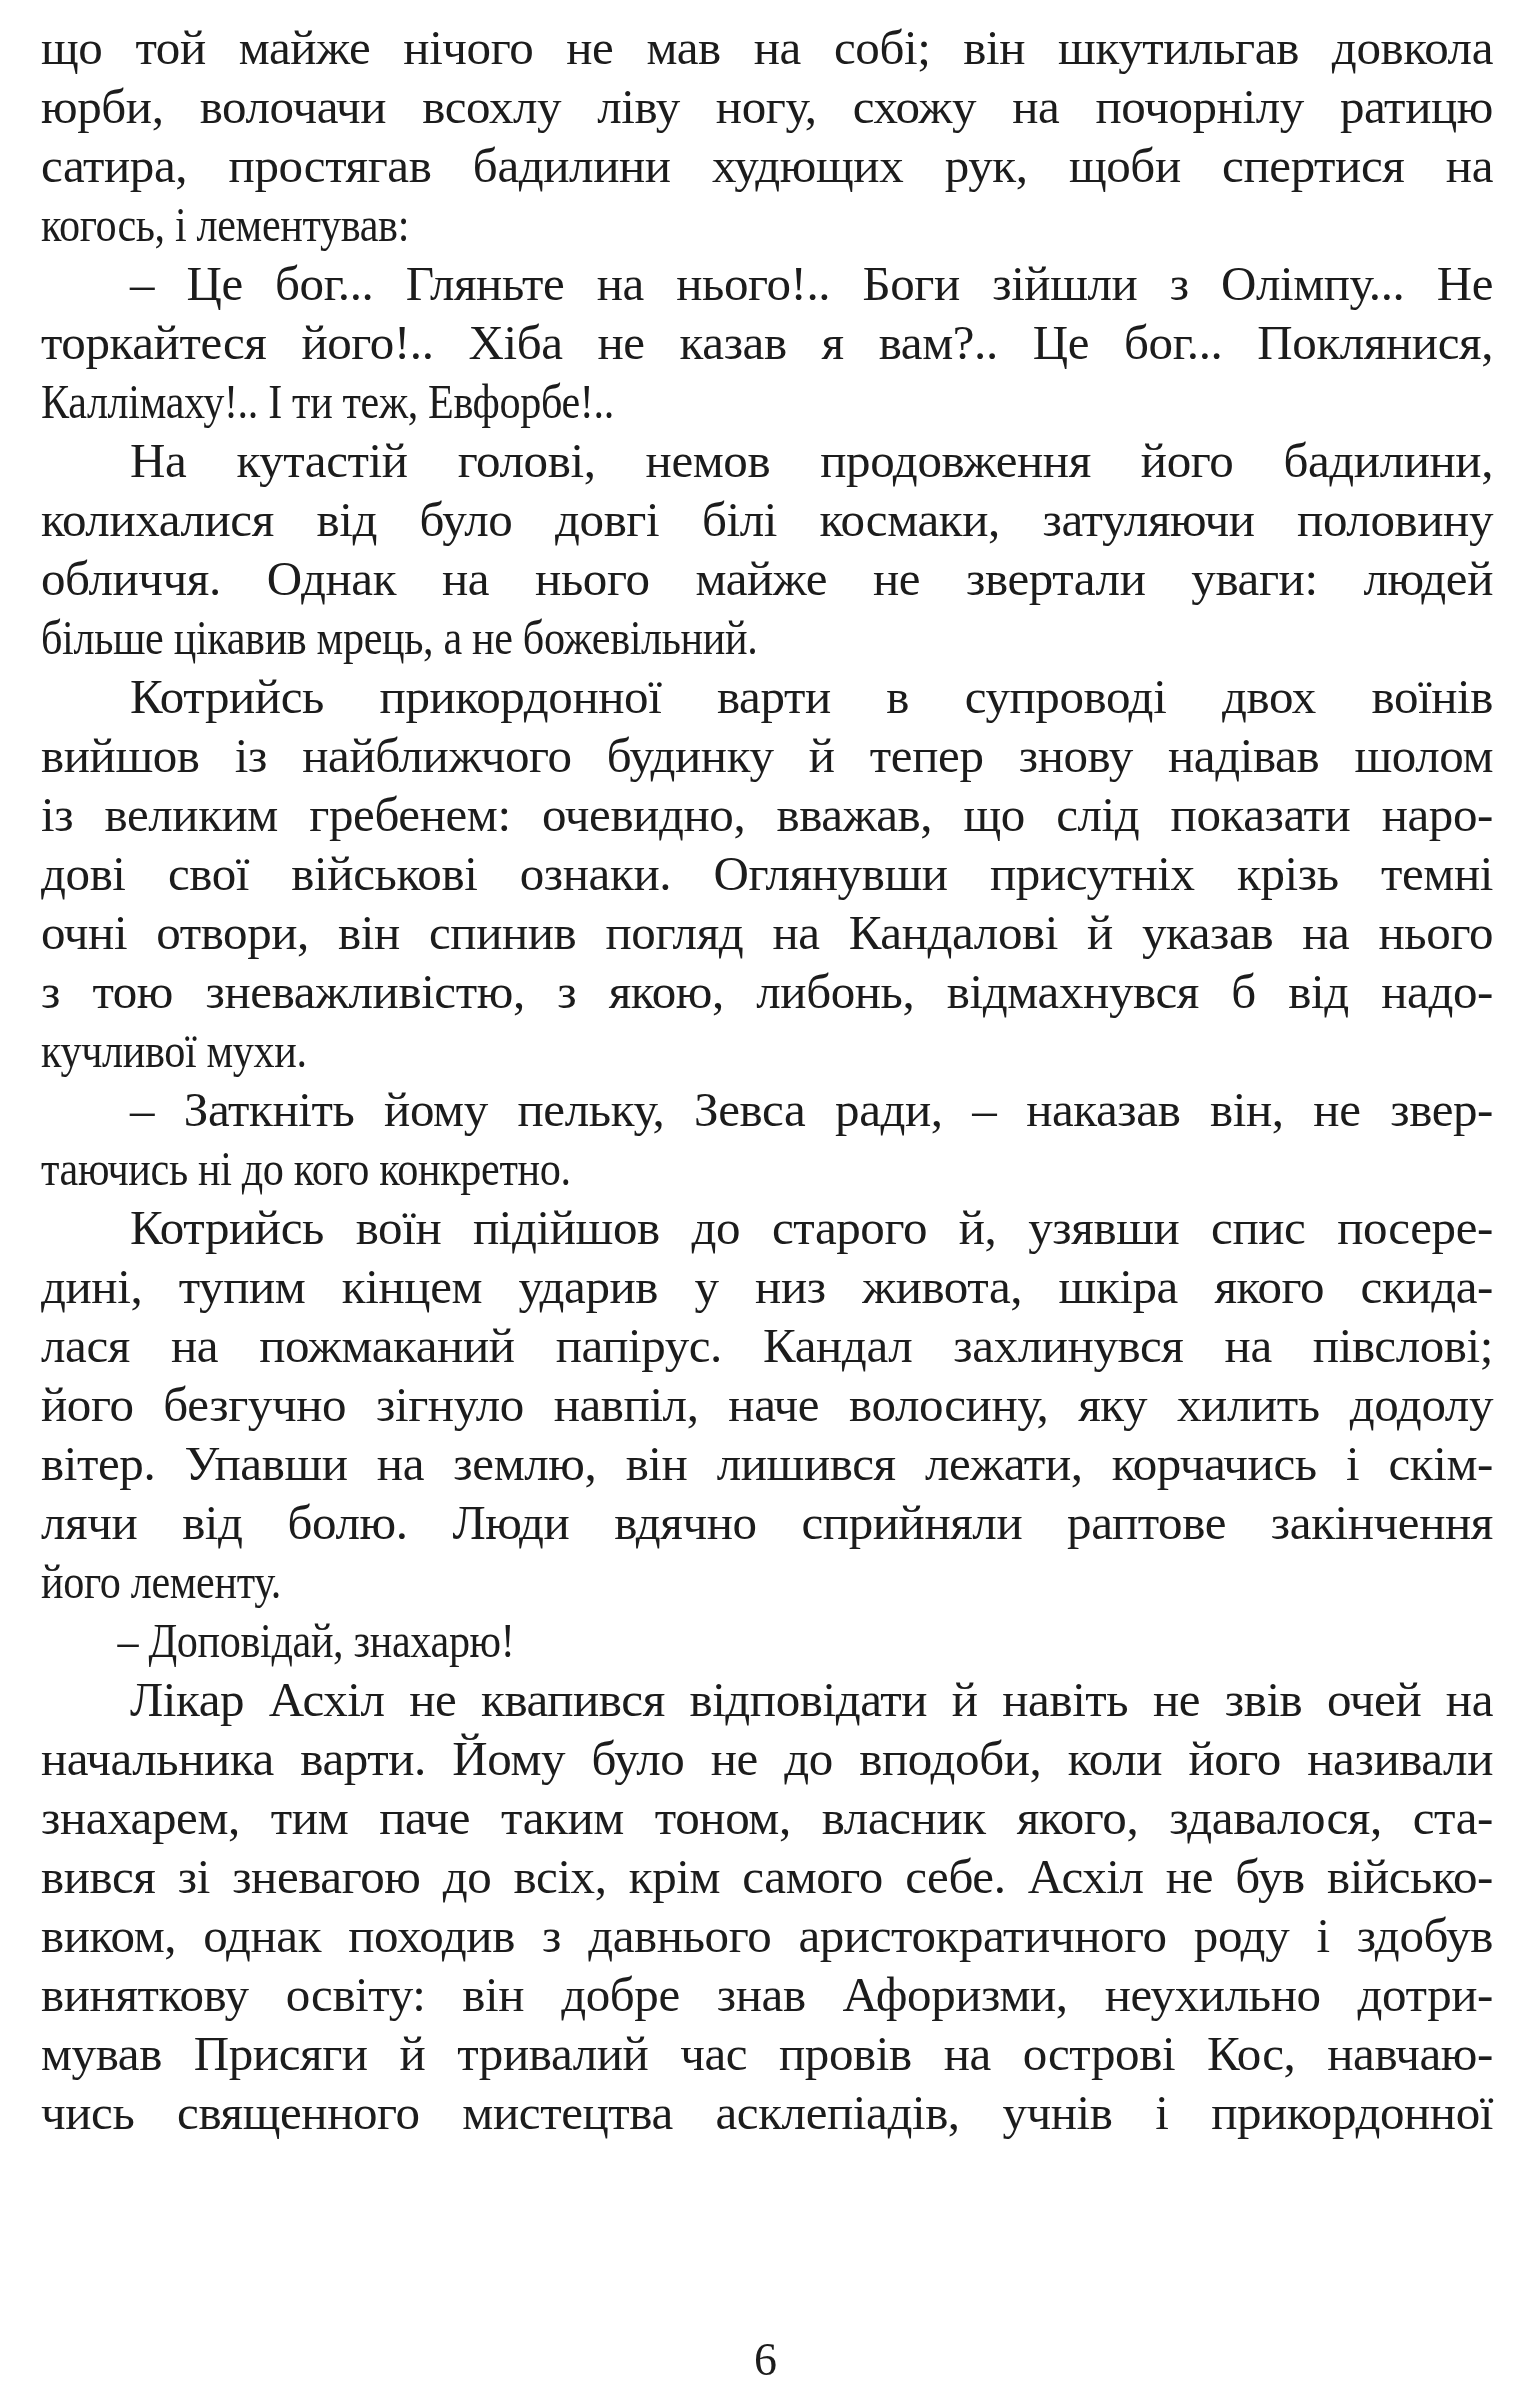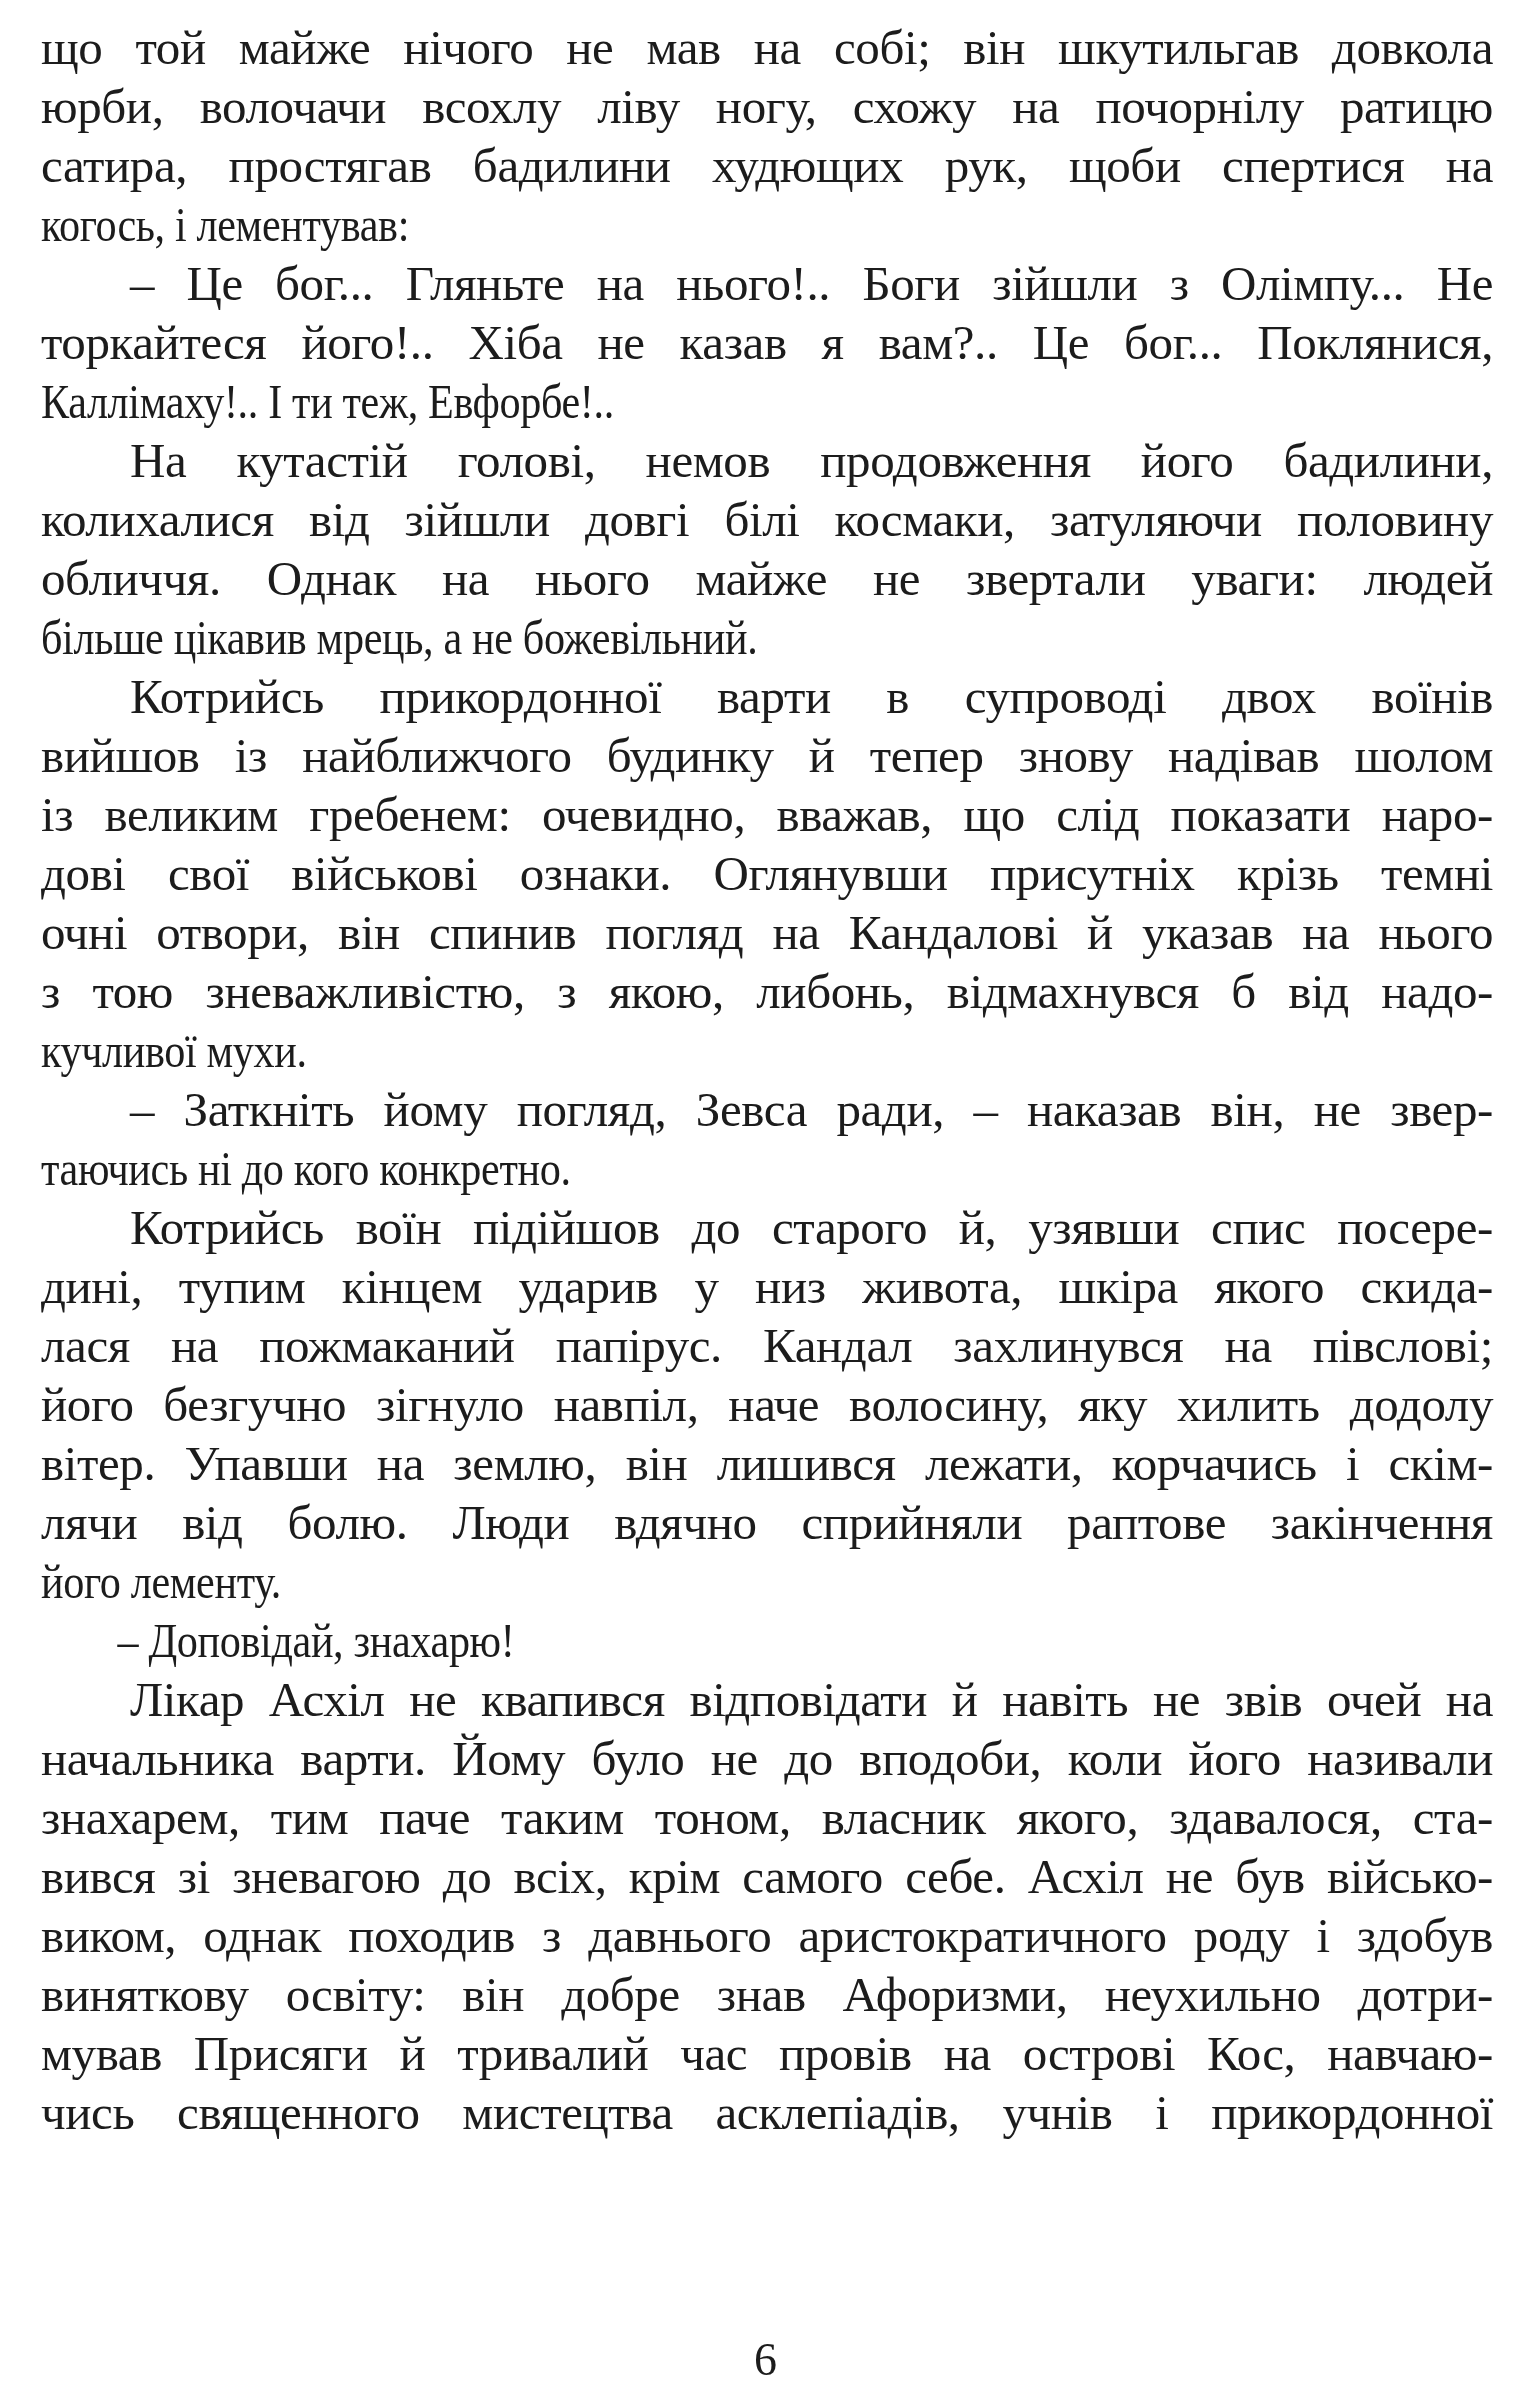--- a/index.html
+++ b/index.html
@@ -54,31 +54,31 @@
 
 <div class="page" id="page-body">
     <span class="line justify">що той майже нічого не мав на собі; він шкутильгав довкола</span>
     <span class="line justify">юрби, волочачи всохлу ліву ногу, схожу на почорнілу ратицю</span>
     <span class="line justify">сатира, простягав бадилини худющих рук, щоби спертися на</span>
     <span class="line" style="transform: scaleX(0.86);">когось, і лементував:</span>
     <span class="line justify indent">– Це бог... Гляньте на нього!.. Боги зійшли з Олімпу... Не</span>
     <span class="line justify">торкайтеся його!.. Хіба не казав я вам?.. Це бог... Поклянися,</span>
     <span class="line" style="transform: scaleX(0.86);">Каллімаху!.. І ти теж, Евфорбе!..</span>
     <span class="line justify indent">На кутастій голові, немов продовження його бадилини,</span>
-    <span class="line justify">колихалися від зійшли довгі білі космаки, затуляючи половину</span>
+    <span class="line justify">колихалися від було довгі білі космаки, затуляючи половину</span>
     <span class="line justify">обличчя. Однак на нього майже не звертали уваги: людей</span>
     <span class="line" style="transform: scaleX(0.86);">більше цікавив мрець, а не божевільний.</span>
     <span class="line justify indent">Котрийсь прикордонної варти в супроводі двох воїнів</span>
     <span class="line justify">вийшов із найближчого будинку й тепер знову надівав шолом</span>
     <span class="line justify">із великим гребенем: очевидно, вважав, що слід показати наро-</span>
     <span class="line justify">дові свої військові ознаки. Оглянувши присутніх крізь темні</span>
     <span class="line justify">очні отвори, він спинив погляд на Кандалові й указав на нього</span>
     <span class="line justify">з тою зневажливістю, з якою, либонь, відмахнувся б від надо-</span>
     <span class="line" style="transform: scaleX(0.86);">кучливої мухи.</span>
-    <span class="line justify indent">– Заткніть йому погляд, Зевса ради, – наказав він, не звер-</span>
+    <span class="line justify indent">– Заткніть йому пельку, Зевса ради, – наказав він, не звер-</span>
     <span class="line" style="transform: scaleX(0.86);">таючись ні до кого конкретно.</span>
     <span class="line justify indent">Котрийсь воїн підійшов до старого й, узявши спис посере-</span>
     <span class="line justify">дині, тупим кінцем ударив у низ живота, шкіра якого скида-</span>
     <span class="line justify">лася на пожмаканий папірус. Кандал захлинувся на півслові;</span>
     <span class="line justify">його безгучно зігнуло навпіл, наче волосину, яку хилить додолу</span>
     <span class="line justify">вітер. Упавши на землю, він лишився лежати, корчачись і скім-</span>
     <span class="line justify">лячи від болю. Люди вдячно сприйняли раптове закінчення</span>
     <span class="line" style="transform: scaleX(0.86);">його лементу.</span>
     <span class="line indent" style="transform: scaleX(0.86);">– Доповідай, знахарю!</span>
     <span class="line justify indent">Лікар Асхіл не квапився відповідати й навіть не звів очей на</span>

